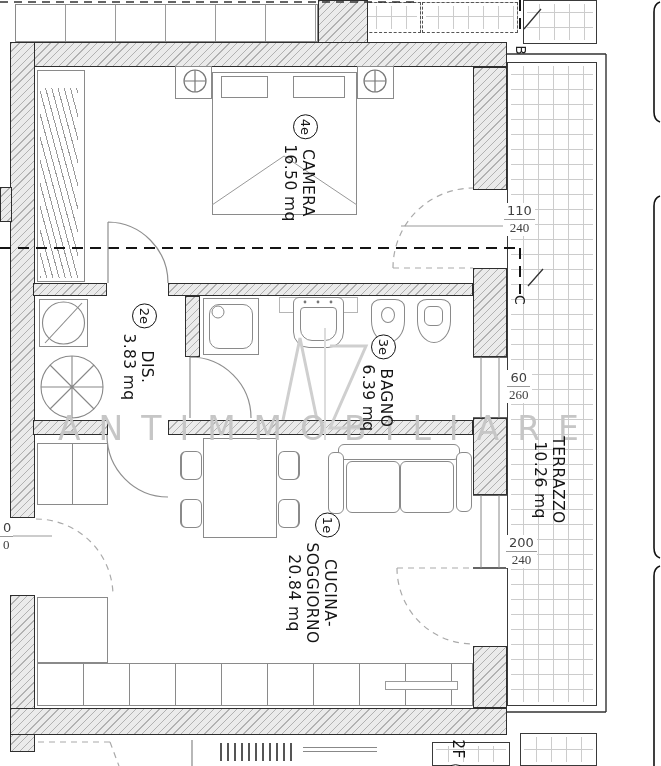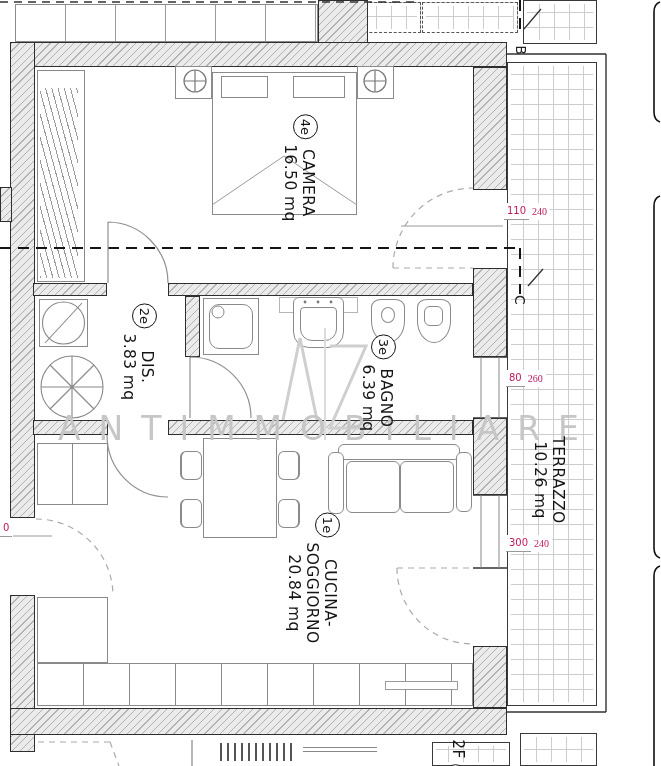--- a/index.html
+++ b/index.html
@@ -24,22 +24,22 @@
   .radiator{position:absolute;background-image:repeating-linear-gradient(90deg,#555 0 2px,transparent 2px 7px);}
   .winline{position:absolute;border-top:1px solid #888;border-bottom:1px solid #888;box-sizing:border-box;}
   
   .room-label{position:absolute;transform:translate(-50%,-50%) rotate(90deg);
       display:flex;align-items:flex-start;gap:5px;white-space:nowrap;color:#141414;z-index:30;}
   .room-label .lines{display:flex;flex-direction:column;text-align:center;
       font-size:15.5px;line-height:18px;letter-spacing:0.4px;}
   .badge{flex:0 0 auto;width:23px;height:23px;border:1.5px solid #141414;border-radius:50%;
       font-size:13px;display:flex;align-items:center;justify-content:center;margin-top:-1px;
       background:#fff;box-sizing:content-box;}
-  .dim{position:absolute;background:#fff;color:#be185d;font-size:10px;line-height:16px;
-      display:flex;flex-direction:row;align-items:center;z-index:25;}
+  .dim{position:absolute;background:#fff;color:#404040;font-size:13px;line-height:16px;
+      display:flex;flex-direction:column;align-items:center;z-index:25;}
   .dim .dn{border-bottom:1px solid #999;padding:0 3px;}
   .dim .dd{padding:0 3px;font-family:Liberation Serif, serif;}
   .dim.clip{width:13px;overflow:hidden;align-items:flex-start;}
   .marker{position:absolute;transform:translate(-50%,-50%) rotate(90deg);
       font-size:14px;color:#222;z-index:25;}
   .wm{position:absolute;left:58px;top:409px;font-size:33px;color:#c6c6c6;
       letter-spacing:18px;z-index:20;white-space:nowrap;}
   svg.lines{position:absolute;left:0;top:0;z-index:15;}
 </style>
 </head>
@@ -251,25 +251,25 @@
       <span>2F</span>
     </span>
     <span class="badge">e</span>
   </div>
 
   <div class="dim" style="left:504px;top:203px;">
     <span class="dn">110</span>
     <span class="dd">240</span>
   </div>
   <div class="dim" style="left:506px;top:370px;">
-    <span class="dn">80</span>
+    <span class="dn">60</span>
     <span class="dd">260</span>
   </div>
   <div class="dim" style="left:506px;top:535px;">
-    <span class="dn">300</span>
+    <span class="dn">200</span>
     <span class="dd">240</span>
   </div>
   <div class="dim clip" style="left:0px;top:520px;">
     <span class="dn">0</span>
     <span class="dd">0</span>
   </div>
 
   <div class="marker" style="left:521px;top:50px;">B</div>
   <div class="marker" style="left:520px;top:300px;">C</div>
 

